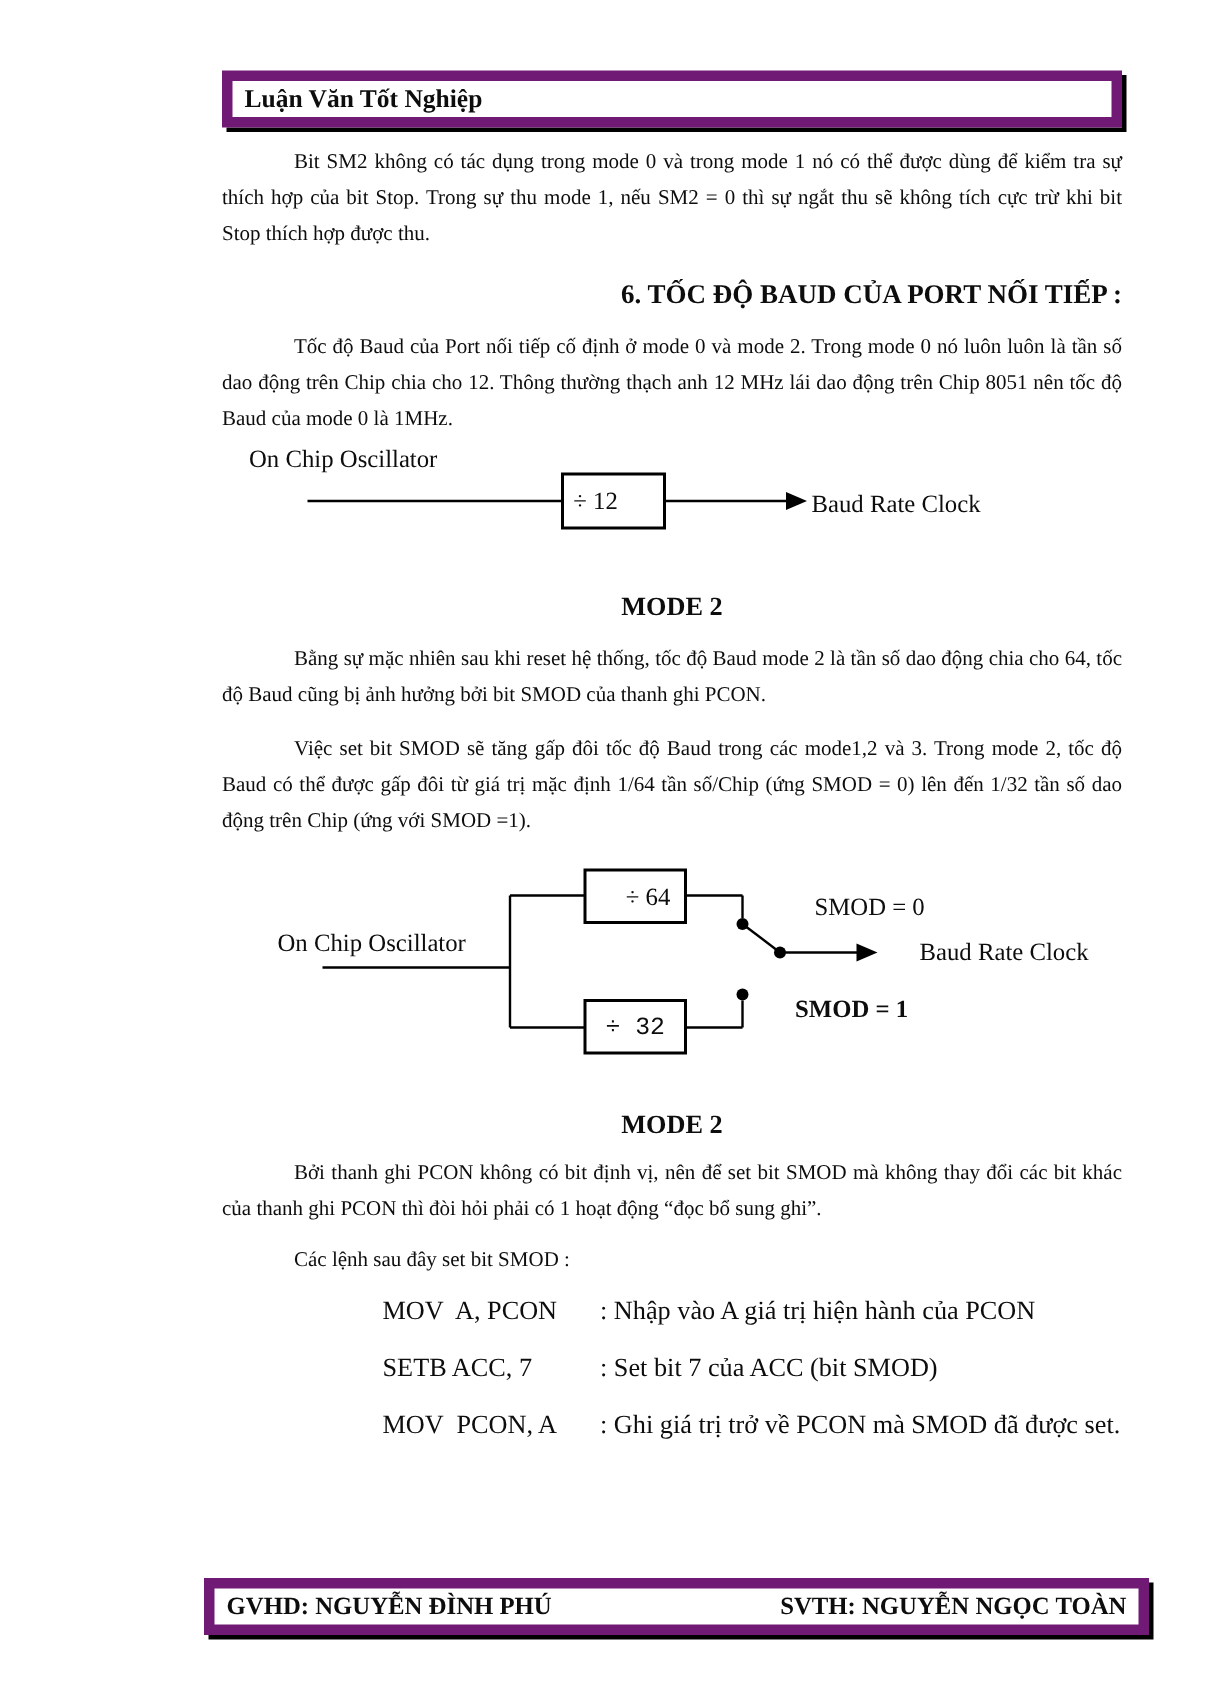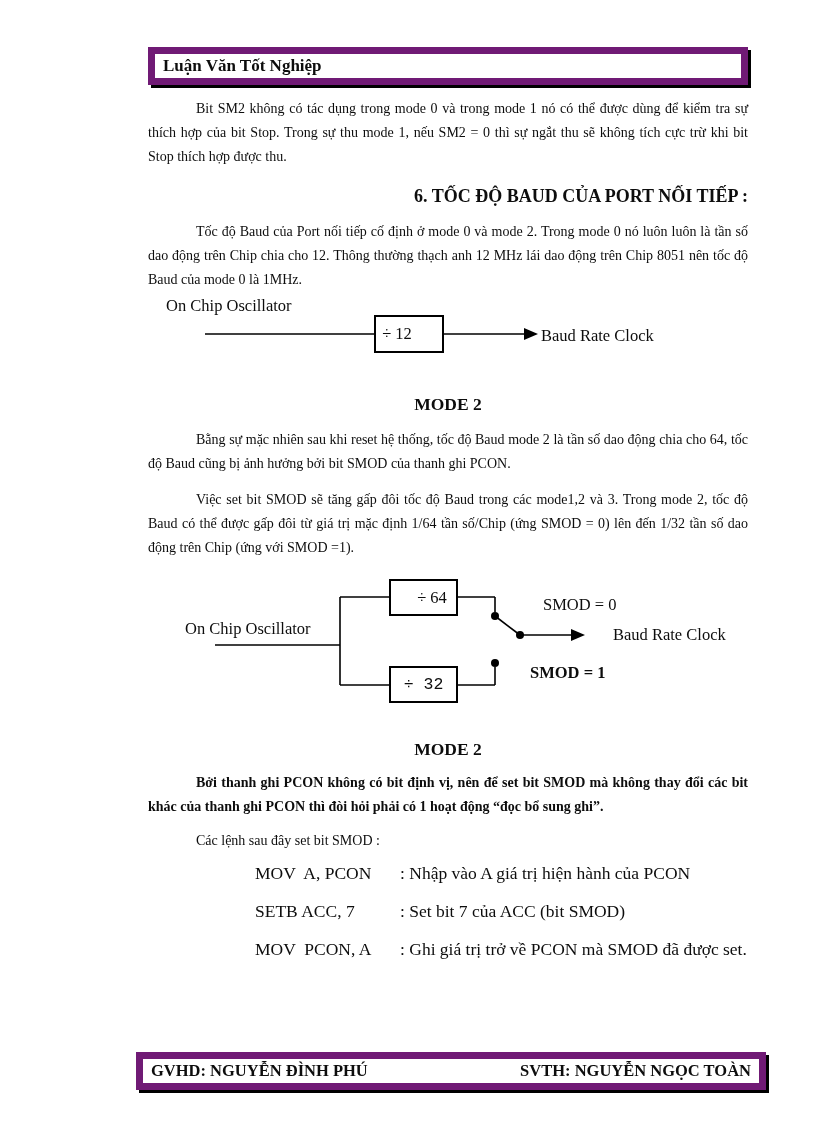--- a/index.html
+++ b/index.html
@@ -91,21 +91,21 @@
       <span class="dlabel" style="left:37px; top:44px;">On Chip Oscillator</span>
       <span class="divider-label" style="left:242px; top:5px; width:84px; line-height:35px;">÷ 64</span>
       <span class="divider-label" style="left:242px; top:92px; width:67px; line-height:35px;font-family:Liberation Mono, monospace;">÷ 32</span>
       <span class="dlabel" style="left:395px; top:20px;text-align:center;">SMOD = 0</span>
       <span class="dlabel" style="left:382px; top:88px;font-weight:bold;">SMOD = 1</span>
       <span class="dlabel" style="left:465px; top:50px;">Baud Rate Clock</span>
     </div>
 
     <div class="caption caption-mode2">MODE 2</div>
 
-    <p class="body-text" style="margin-top:10px;font-weight:bold;">Bởi thanh ghi PCON không có bit định vị, nên để set bit SMOD mà không thay đổi các bit khác của thanh ghi PCON thì đòi hỏi phải có 1 hoạt động “đọc bổ sung ghi”.</p>
+    <p class="body-text" style="margin-top:10px;">Bởi thanh ghi PCON không có bit định vị, nên để set bit SMOD mà không thay đổi các bit khác của thanh ghi PCON thì đòi hỏi phải có 1 hoạt động “đọc bổ sung ghi”.</p>
 
     <p class="body-text" style="margin-top:10px;">Các lệnh sau đây set bit SMOD :</p>
 
     <div class="code-block">
       <div class="code-line">
         <span class="code-instr">MOV  A, PCON</span>
         <span class="code-comment">: Nhập vào A giá trị hiện hành của PCON</span>
       </div>
       <div class="code-line">
         <span class="code-instr">SETB ACC, 7</span>

